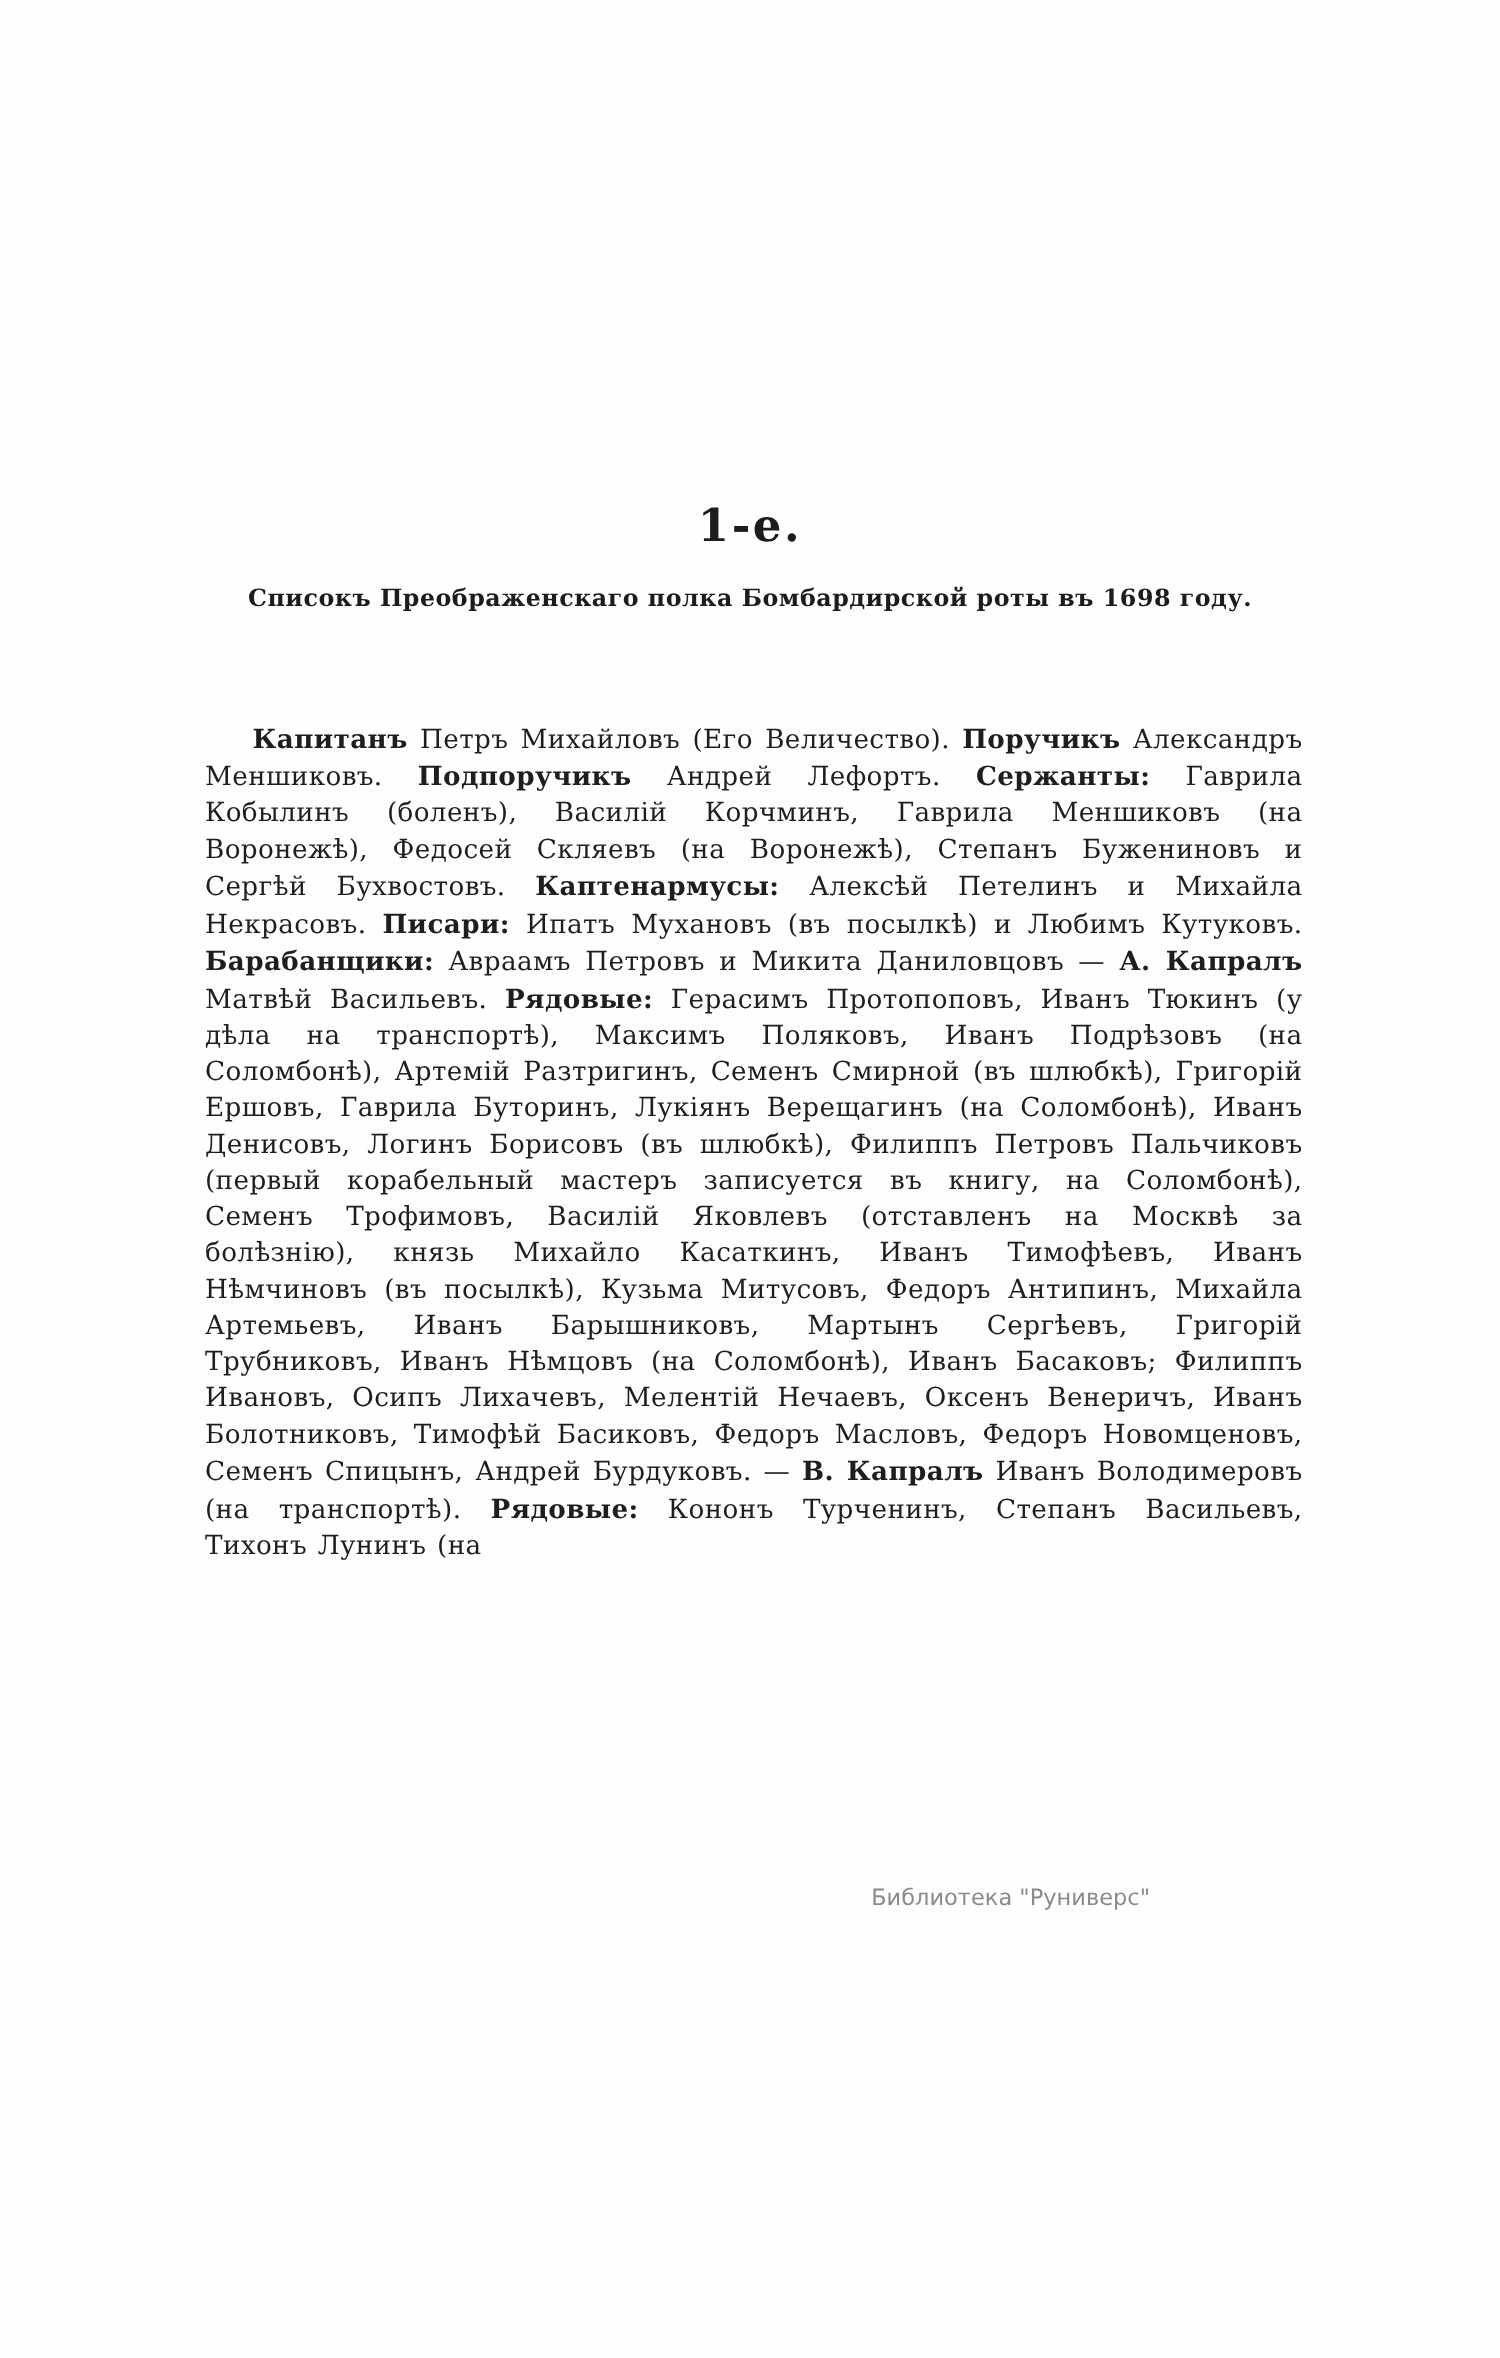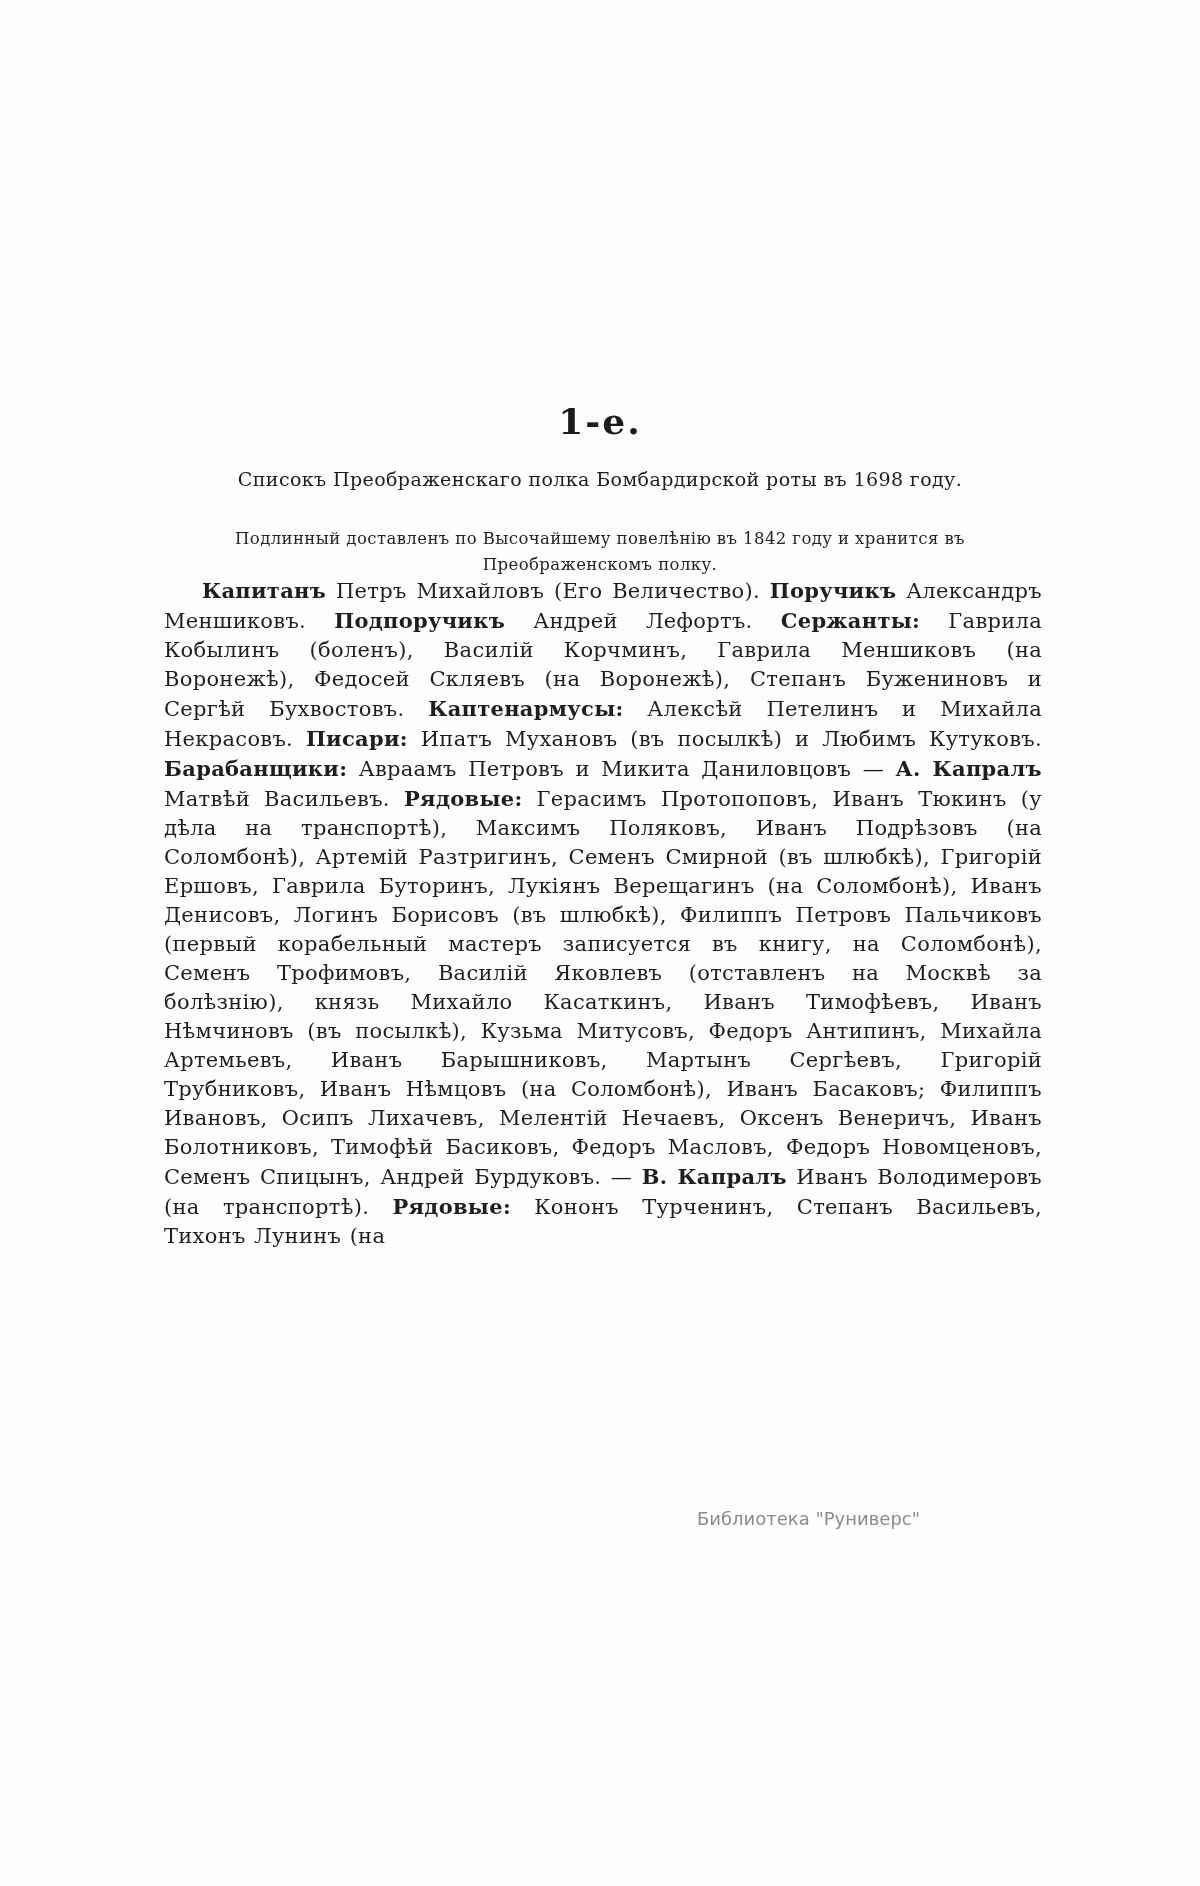--- a/index.html
+++ b/index.html
@@ -29,21 +29,21 @@
     color: #1c1c1c;
   }
   .title {
     position: absolute;
     top: 468px;
     left: 160px;
     width: 880px;
     margin: 0;
     text-align: center;
     font-size: 19px;
-    font-weight: normal;
+    font-weight: bold;
     letter-spacing: 0.4px;
     color: #1c1c1c;
   }
   .subtitle {
     position: absolute;
     top: 526px;
     left: 162px;
     width: 876px;
     margin: 0;
     text-align: center;
@@ -82,19 +82,18 @@
 </style>
 </head>
 <body>
 
 <div class="page">
 
   <h1 class="heading">1-е.</h1>
 
   <h2 class="title">Списокъ Преображенскаго полка Бомбардирской роты въ 1698 году.</h2>
 
-  <p class="subtitle">Подлинный доставленъ по Высочайшему повелѣнію въ 1842 году и хранится въ Преображенскомъ полку.</p>
 
   <p class="body-text"><span class="b">Капитанъ</span><span> Петръ Михайловъ (Его Величество). </span><span class="b">Поручикъ</span><span> Александръ Меншиковъ. </span><span class="b">Подпоручикъ</span><span> Андрей Лефортъ. </span><span class="b">Сержанты:</span><span> Гаврила Кобылинъ (боленъ), Василій Корчминъ, Гаврила Меншиковъ (на Воронежѣ), Федосей Скляевъ (на Воронежѣ), Степанъ Бужениновъ и Сергѣй Бухвостовъ. </span><span class="b">Каптенармусы:</span><span> Алексѣй Петелинъ и Михайла Некрасовъ. </span><span class="b">Писари:</span><span> Ипатъ Мухановъ (въ посылкѣ) и Любимъ Кутуковъ. </span><span class="b">Барабанщики:</span><span> Авраамъ Петровъ и Микита Даниловцовъ — </span><span class="b">А. Капралъ</span><span> Матвѣй Васильевъ. </span><span class="b">Рядовые:</span><span> Герасимъ Протопоповъ, Иванъ Тюкинъ (у дѣла на транспортѣ), Максимъ Поляковъ, Иванъ Подрѣзовъ (на Соломбонѣ), Артемій Разтригинъ, Семенъ Смирной (въ шлюбкѣ), Григорій Ершовъ, Гаврила Буторинъ, Лукіянъ Верещагинъ (на Соломбонѣ), Иванъ Денисовъ, Логинъ Борисовъ (въ шлюбкѣ), Филиппъ Петровъ Пальчиковъ (первый корабельный мастеръ записуется въ книгу, на Соломбонѣ), Семенъ Трофимовъ, Василій Яковлевъ (отставленъ на Москвѣ за болѣзнію), князь Михайло Касаткинъ, Иванъ Тимофѣевъ, Иванъ Нѣмчиновъ (въ посылкѣ), Кузьма Митусовъ, Федоръ Антипинъ, Михайла Артемьевъ, Иванъ Барышниковъ, Мартынъ Сергѣевъ, Григорій Трубниковъ, Иванъ Нѣмцовъ (на Соломбонѣ), Иванъ Басаковъ; Филиппъ Ивановъ, Осипъ Лихачевъ, Мелентій Нечаевъ, Оксенъ Венеричъ, Иванъ Болотниковъ, Тимофѣй Басиковъ, Федоръ Масловъ, Федоръ Новомценовъ, Семенъ Спицынъ, Андрей Бурдуковъ. — </span><span class="b">В. Капралъ</span><span> Иванъ Володимеровъ (на транспортѣ). </span><span class="b">Рядовые:</span><span> Кононъ Турченинъ, Степанъ Васильевъ, Тихонъ Лунинъ (на</span></p>
 
   <div class="watermark">Библиотека "Руниверс"</div>
 
 </div>
 
 </body></html>

